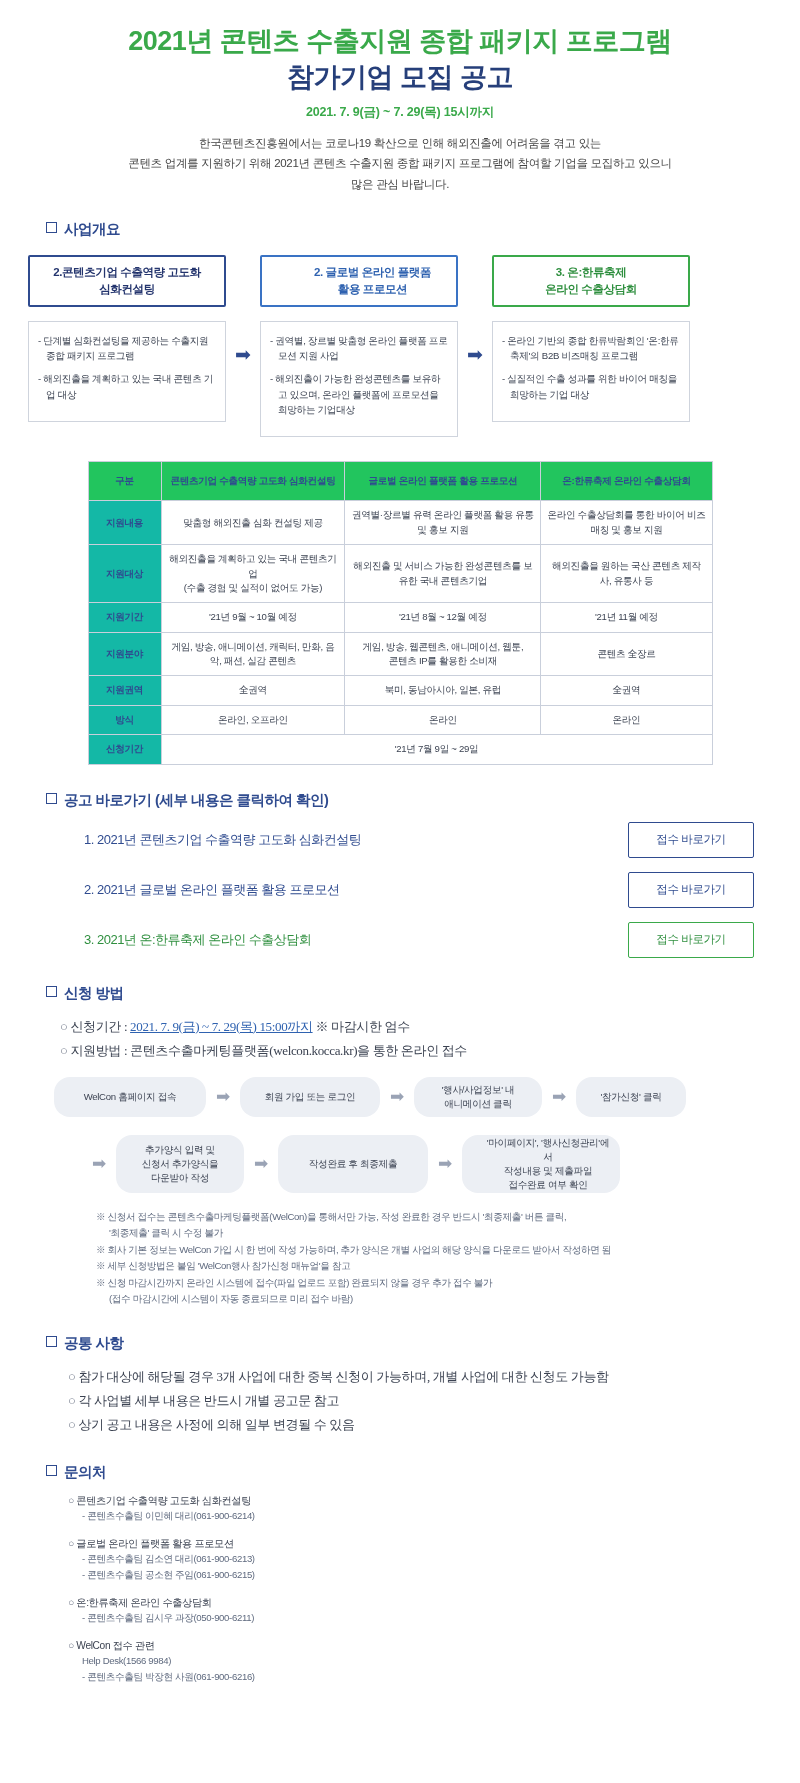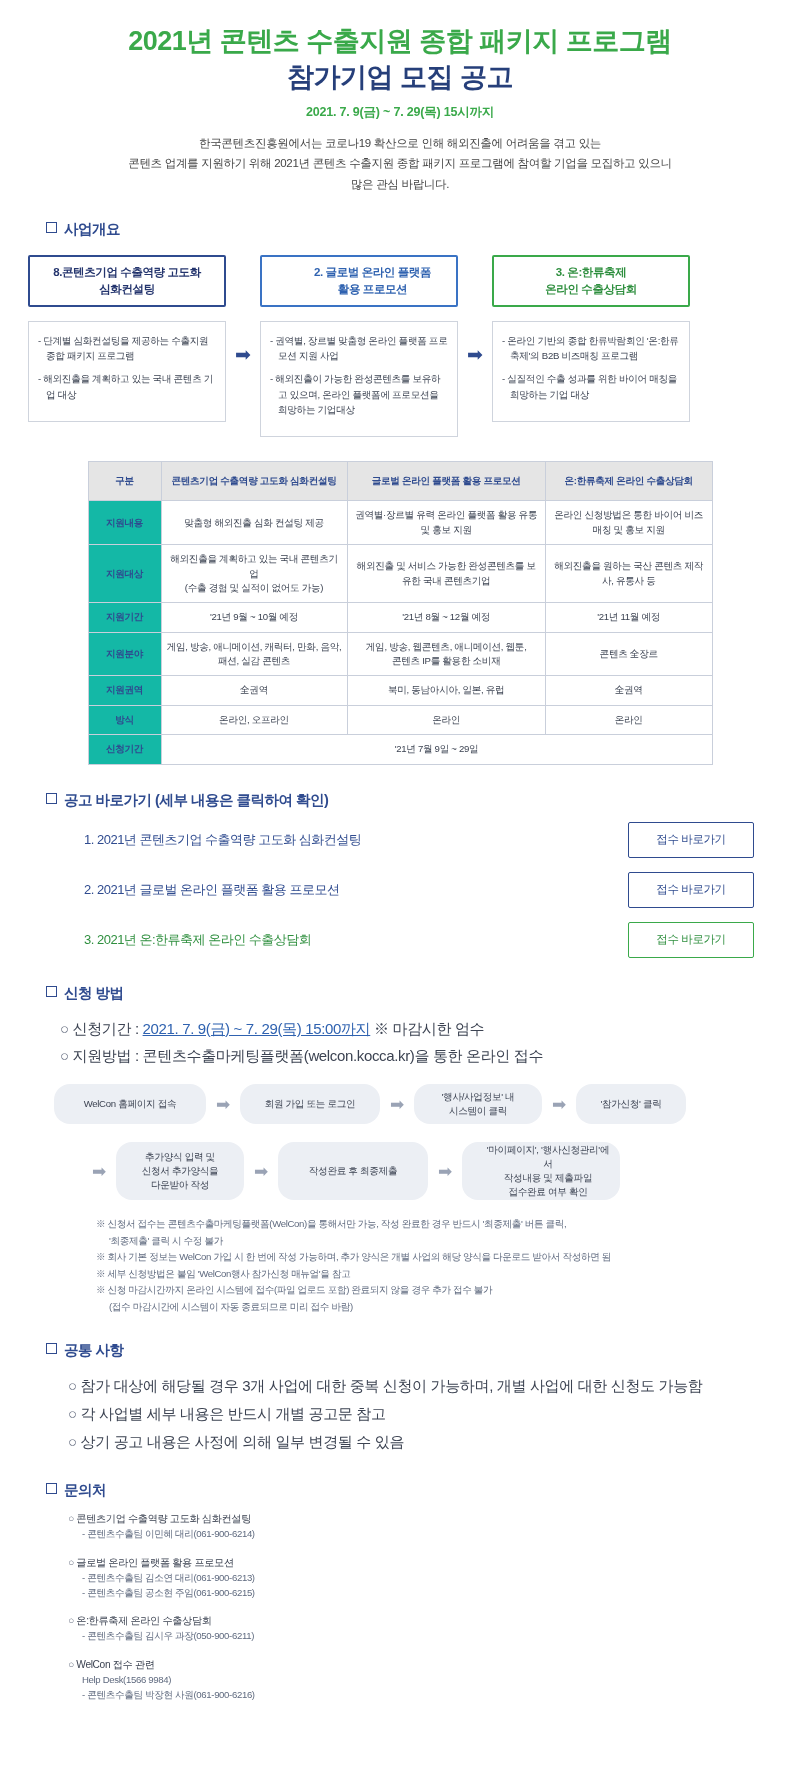--- a/index.html
+++ b/index.html
@@ -62,41 +62,41 @@
 
   
   table.t{
     border-collapse:collapse;width:625px;margin:24px auto 0 auto;
     font-size:9.6px;color:#3c4352;letter-spacing:-0.3px;
   }
   table.t th,table.t td{
     border:1px solid #c9cfdb;padding:7px 5px;text-align:center;vertical-align:middle;
     line-height:1.5;
   }
-  table.t thead th{background:#e5e5e5;color:#2f4b8f;font-weight:bold;height:24px;}
+  table.t thead th{background:#22c55e;color:#2f4b8f;font-weight:bold;height:24px;}
   table.t td.head{background:#14b8a6;color:#2f4b8f;font-weight:bold;width:62px;}
 
   
   .link-row{
     display:flex;align-items:center;margin:0 0 14px 0;padding-left:38px;
   }
   .link-row .lbl{flex:1;font-size:13px;color:#2f4b8f;letter-spacing:-0.5px;}
   .link-row.green .lbl{color:#2f8f3f;}
   .btn-go{
     width:124px;height:34px;border:1.6px solid #2f4b8f;border-radius:2px;
     display:flex;align-items:center;justify-content:center;
     font-size:11.5px;color:#2f4b8f;letter-spacing:-0.4px;background:#fff;cursor:pointer;
   }
   .btn-go.green{border-color:#3aa94a;color:#2f8f3f;}
 
   
   .bullets{margin:0 0 0 14px;padding:0;}
   .bullets li{
-    list-style:none;font-size:15px;color:#3c4352;letter-spacing:-0.35px;
-    line-height:1.85;padding-left:12px;text-indent:-12px;
+    list-style:none;font-size:13px;color:#3c4352;letter-spacing:-0.35px;
+    line-height:1.85;padding-left:12px;text-indent:-12px;font-family:Liberation Serif, serif;
   }
   .bullets li:before{content:"○ ";color:#6b7385;}
   .u-link{color:#2f62b0;text-decoration:underline;}
 
   .flow{display:flex;align-items:center;margin:14px 0 0 8px;flex-wrap:nowrap;}
   .flow-box{
     background:#eceff4;border-radius:16px;min-height:40px;
     display:flex;align-items:center;justify-content:center;text-align:center;
     font-size:9.6px;color:#3c4352;line-height:1.45;letter-spacing:-0.3px;padding:6px 8px;
     box-sizing:border-box;
@@ -149,21 +149,21 @@
   </div>
 
   <div class="sec">
     <div class="sec-title">
       <span class="box"></span><span>사업개요</span>
     </div>
   </div>
 
   <div class="ov-wrap">
     <div class="ov-col">
-      <div class="ov-head" style="white-space:pre-line;">8.콘텐츠기업 수출역량 고도화
+      <div class="ov-head" style="white-space:pre-line;">2.콘텐츠기업 수출역량 고도화
 심화컨설팅</div>
       <div class="ov-body">
         <ul>
           <li>- 단계별 심화컨설팅을 제공하는 수출지원 종합 패키지 프로그램</li>
           <li>- 해외진출을 계획하고 있는 국내 콘텐츠 기업 대상</li>
         </ul>
       </div>
     </div>
     <div class="ov-arrow">➡</div>
     <div class="ov-col">
@@ -196,21 +196,21 @@
         <th>콘텐츠기업 수출역량 고도화 심화컨설팅</th>
         <th>글로벌 온라인 플랫폼 활용 프로모션</th>
         <th>온:한류축제 온라인 수출상담회</th>
       </tr>
     </thead>
     <tbody>
       <tr>
         <td class="head">지원내용</td>
         <td style="white-space:pre-line;">맞춤형 해외진출 심화 컨설팅 제공</td>
         <td style="white-space:pre-line;">권역별·장르별 유력 온라인 플랫폼 활용 유통 및 홍보 지원</td>
-        <td style="white-space:pre-line;">온라인 신청방법은 통한 바이어 비즈매칭 및 홍보 지원</td>
+        <td style="white-space:pre-line;">온라인 수출상담회를 통한 바이어 비즈매칭 및 홍보 지원</td>
       </tr>
       <tr>
         <td class="head">지원대상</td>
         <td style="white-space:pre-line;">해외진출을 계획하고 있는 국내 콘텐츠기업
 (수출 경험 및 실적이 없어도 가능)</td>
         <td style="white-space:pre-line;">해외진출 및 서비스 가능한 완성콘텐츠를 보유한 국내 콘텐츠기업</td>
         <td style="white-space:pre-line;">해외진출을 원하는 국산 콘텐츠 제작사, 유통사 등</td>
       </tr>
       <tr>
         <td class="head">지원기간</td>
@@ -274,21 +274,21 @@
       </li>
       <li>지원방법 : 콘텐츠수출마케팅플랫폼(welcon.kocca.kr)을 통한 온라인 접수</li>
     </ul>
 
     <div class="flow">
       <div class="flow-box b1" style="white-space:pre-line;">WelCon 홈페이지 접속</div>
       <div class="f-arrow">➡</div>
       <div class="flow-box b2" style="white-space:pre-line;">회원 가입 또는 로그인</div>
       <div class="f-arrow">➡</div>
       <div class="flow-box b3" style="white-space:pre-line;">'행사/사업정보' 내
-시스템이 클릭</div>
+애니메이션 클릭</div>
       <div class="f-arrow">➡</div>
       <div class="flow-box b4" style="white-space:pre-line;">'참가신청' 클릭</div>
     </div>
 
     <div class="flow" style="margin-top:18px;margin-left:36px;">
       <div class="f-arrow">➡</div>
       <div class="flow-box c1" style="white-space:pre-line;">추가양식 입력 및
 신청서 추가양식을
 다운받아 작성</div>
       <div class="f-arrow">➡</div>

